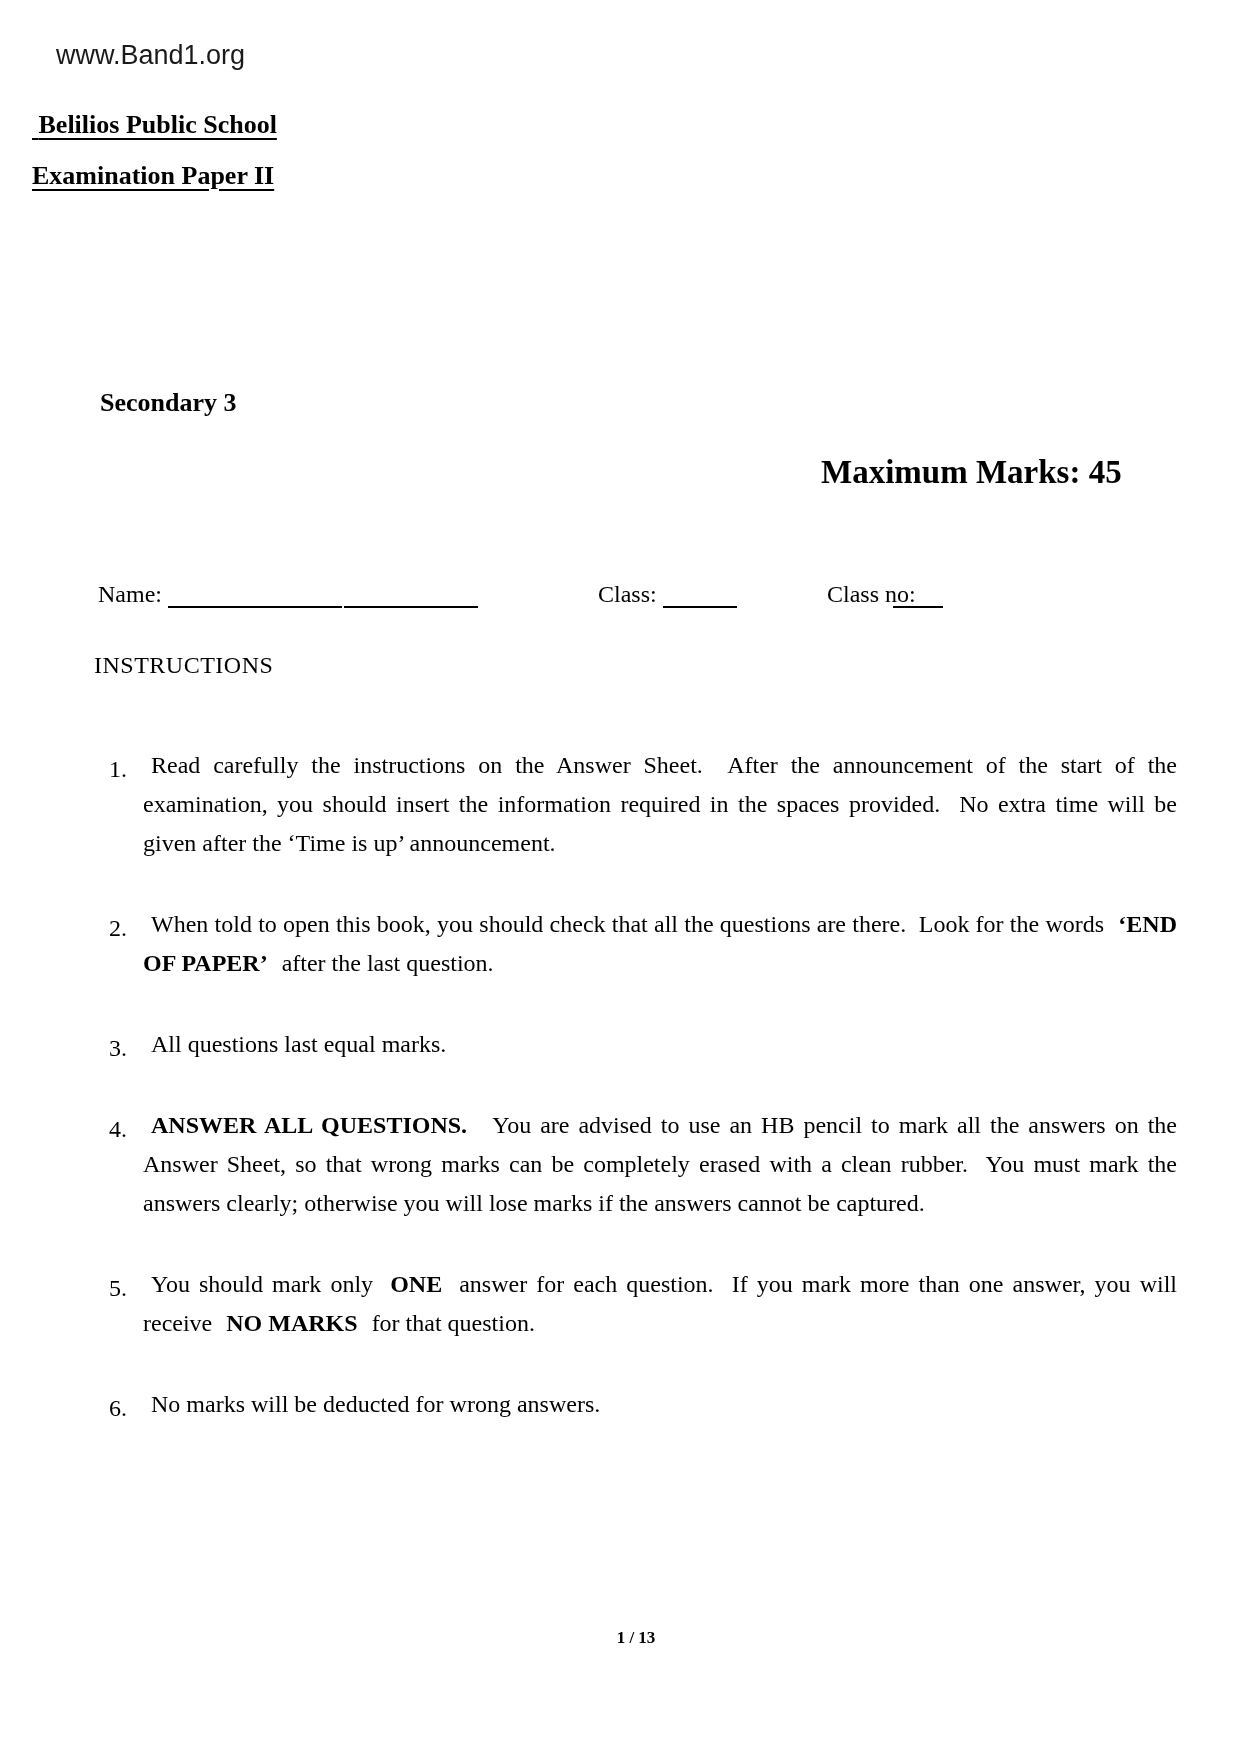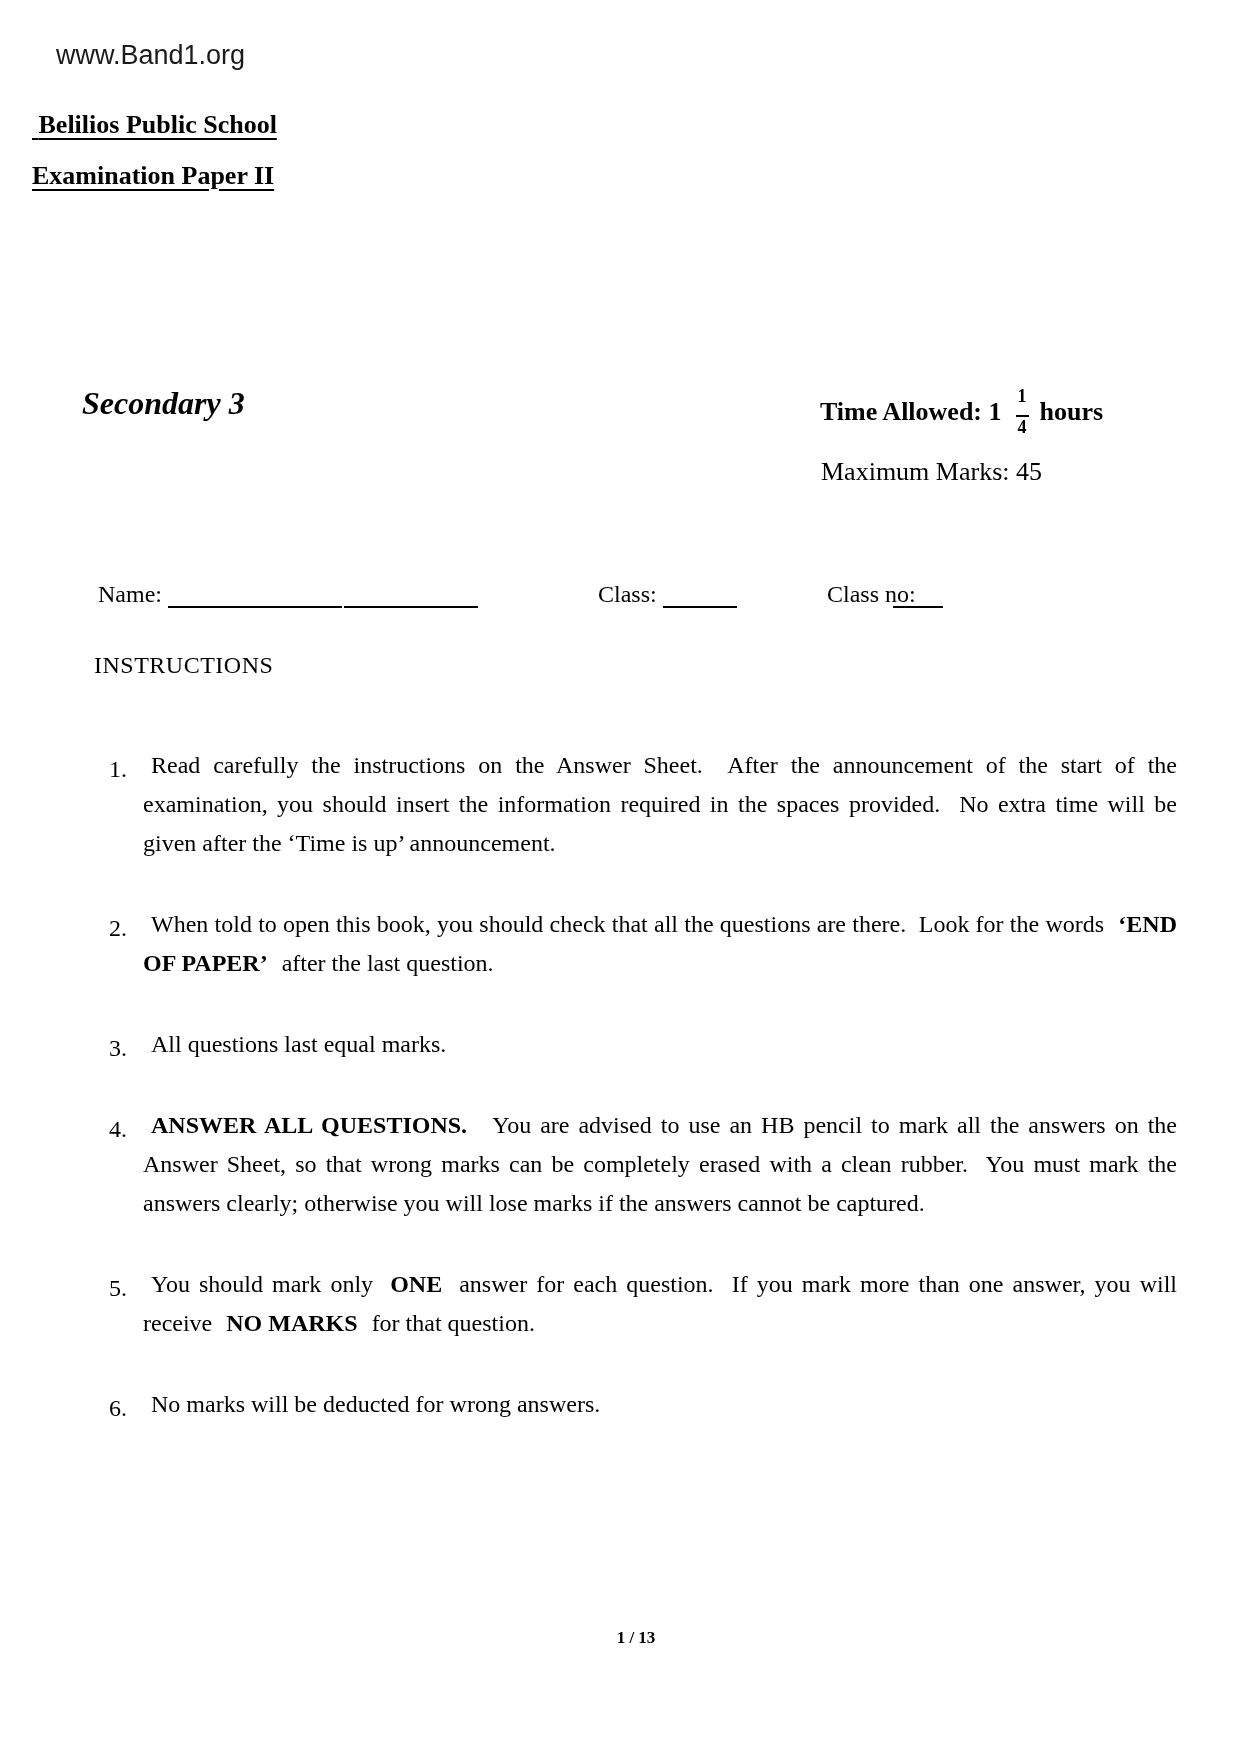--- a/index.html
+++ b/index.html
@@ -21,38 +21,38 @@
     text-align: left; font-weight: bold; font-size: 26px;
   }
   .title-line { line-height: 30px; margin-bottom: 21px; }
   .title-line > span {
     text-decoration: underline;
     text-decoration-thickness: 2px;
     text-underline-offset: 5px;
     white-space: pre-wrap;
   }
   .level {
-    position: absolute; left: 66px; top: 372px;
-    font-size: 32px; font-weight: bold; line-height: 30px; font-style: italic;
+    position: absolute; left: 84px; top: 372px;
+    font-size: 26px; font-weight: bold; line-height: 30px;
   }
   .time-allowed {
     position: absolute; left: 800px; top: 354px; height: 84px;
     display: flex; align-items: center;
     font-size: 26px; font-weight: bold;
   }
   .frac {
     display: inline-flex; flex-direction: column; align-items: center;
     font-size: 18px; font-weight: bold; line-height: 1.05;
     margin: 0 3px 0 6px;
   }
   .frac .den { border-top: 2px solid #000; padding: 1px 2px 0 2px; }
   .frac .num { padding: 0 2px 1px 2px; }
   .max-marks {
     position: absolute; left: 805px; top: 441px;
-    font-size: 26px; font-weight: normal; line-height: 30px;
+    font-size: 33px; font-weight: bold; line-height: 30px;
   }
   .student-row {
     position: absolute; left: 78px; top: 556px; width: 1100px; height: 44px;
     font-size: 24px;
   }
   .student-row .lbl { position: absolute; top: 4px; line-height: 28px; }
   .lbl-name { left: 0; text-align: center; }
   .lbl-class { left: 500px; }
   .lbl-classno { left: 729px; }
   .fill-line {
@@ -91,28 +91,20 @@
 
   <div class="watermark">www.Band1.org</div>
 
   <div class="title-block">
     <div class="title-line"><span> Belilios Public School</span></div>
     <div class="title-line"><span>Examination Paper II</span></div>
   </div>
 
   <div class="level">Secondary 3</div>
 
-  <div class="time-allowed">
-    <span>Time Allowed: 1</span>
-    <span class="frac">
-      <span class="num">1</span>
-      <span class="den">4</span>
-    </span>
-    <span>hours</span>
-  </div>
 
   <div class="max-marks">Maximum Marks: 45</div>
 
   <div class="student-row">
     <span class="lbl lbl-name">Name:</span>
     <span class="fill-line name-line-1"></span>
     <span class="fill-line name-line-2"></span>
     <span class="lbl lbl-class">Class:</span>
     <span class="fill-line class-line"></span>
     <span class="lbl lbl-classno">Class no:</span>

